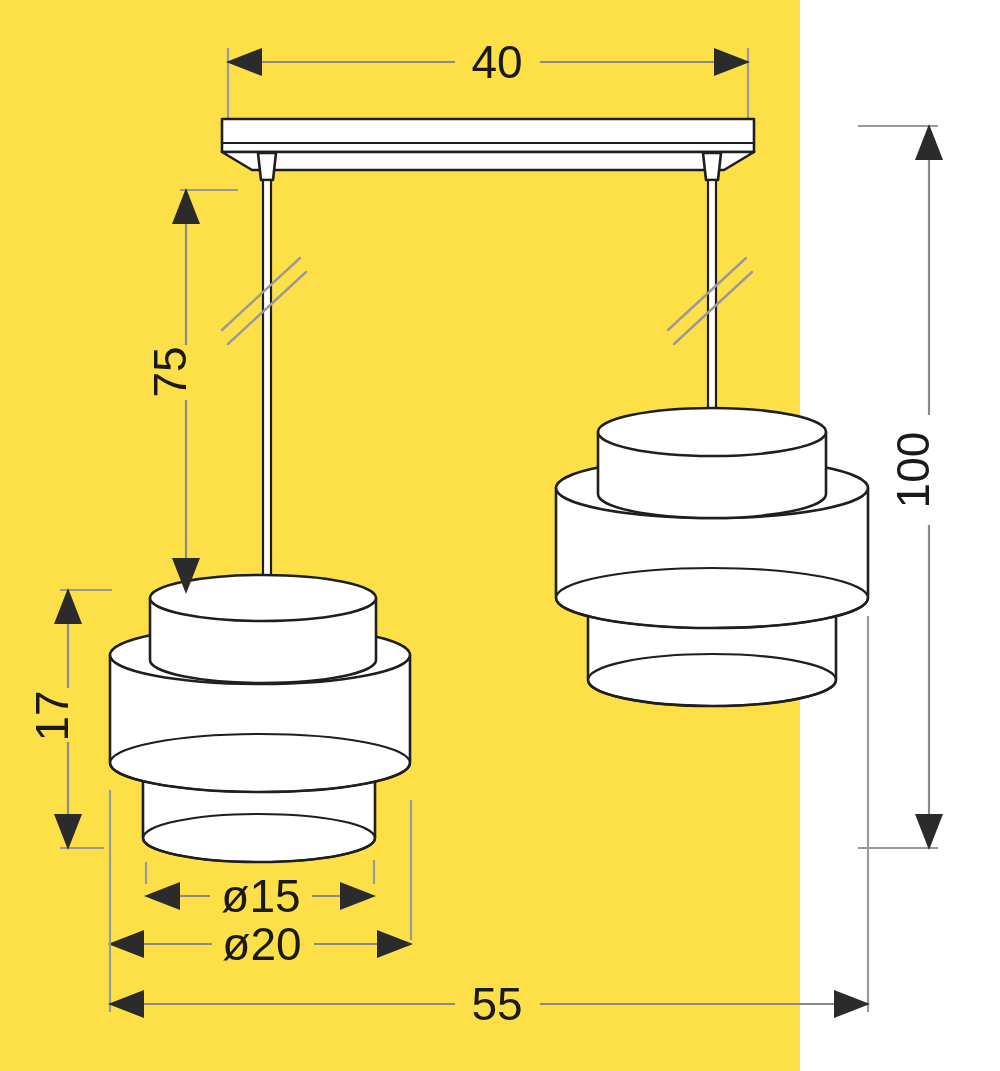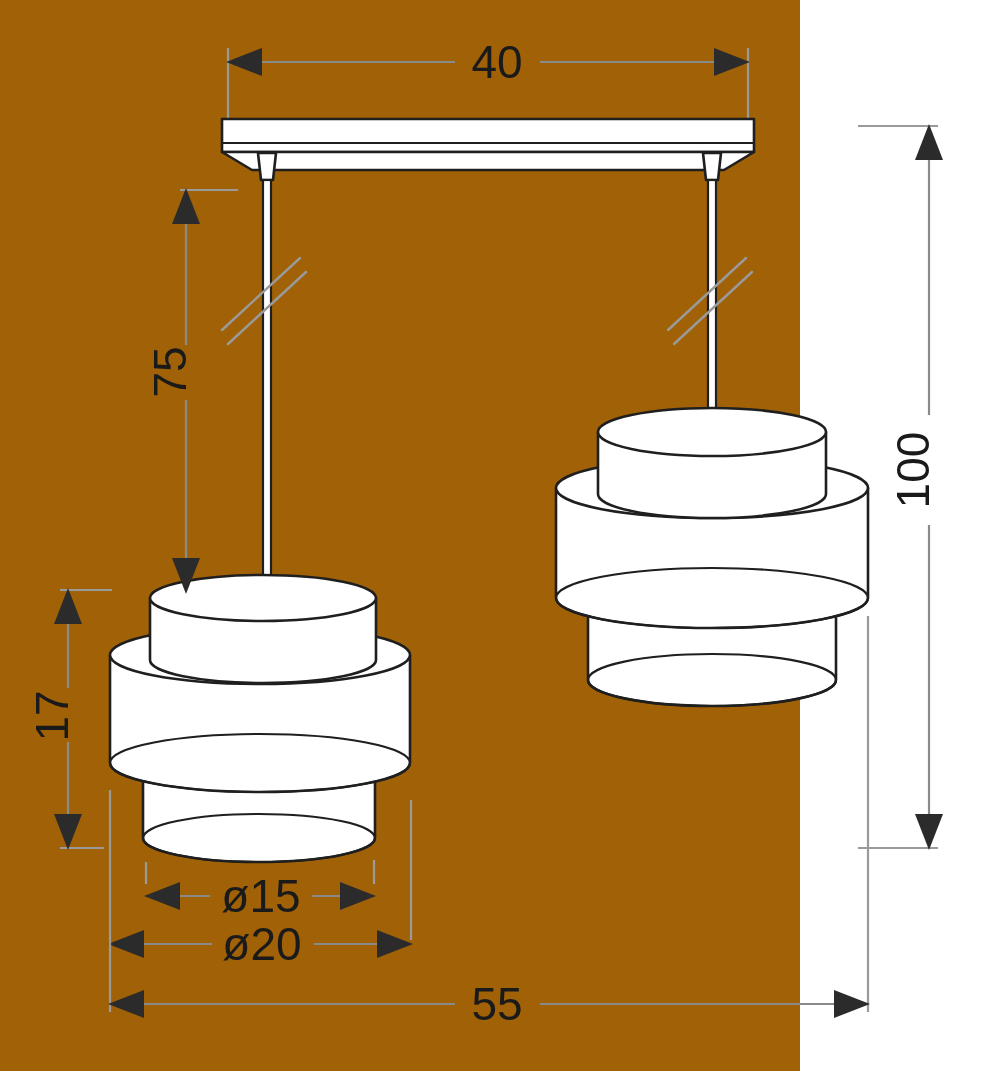--- a/index.html
+++ b/index.html
@@ -10,21 +10,21 @@
   body {
     width: 1000px;
     height: 1071px;
     font-family: "Liberation Sans", sans-serif;
     overflow: hidden;
   }
   #drawing-root {
     position: relative;
     width: 800px;
     height: 1071px;
-    background: #a16207;
+    background: #fde047;
   }
   svg#tech-drawing {
     display: block;
     width: 1000px;
     height: 1071px;
   }
   .dim-text {
     font-family: "Liberation Sans", sans-serif;
     font-size: 46px;
     fill: #1a1a1a;

